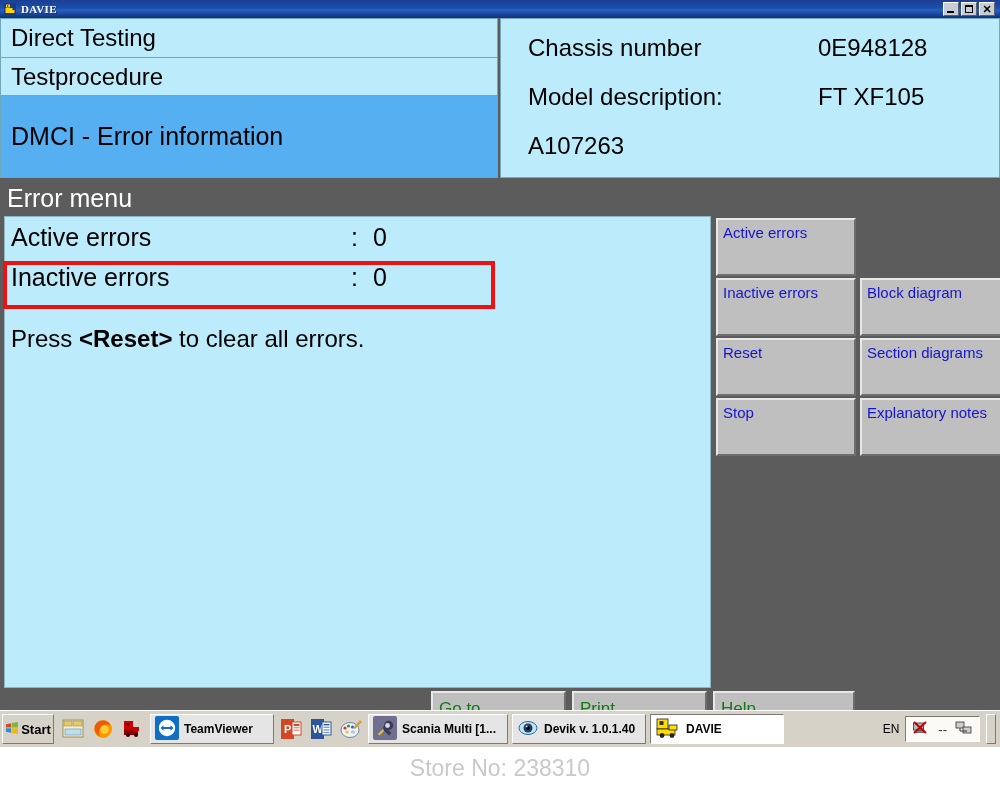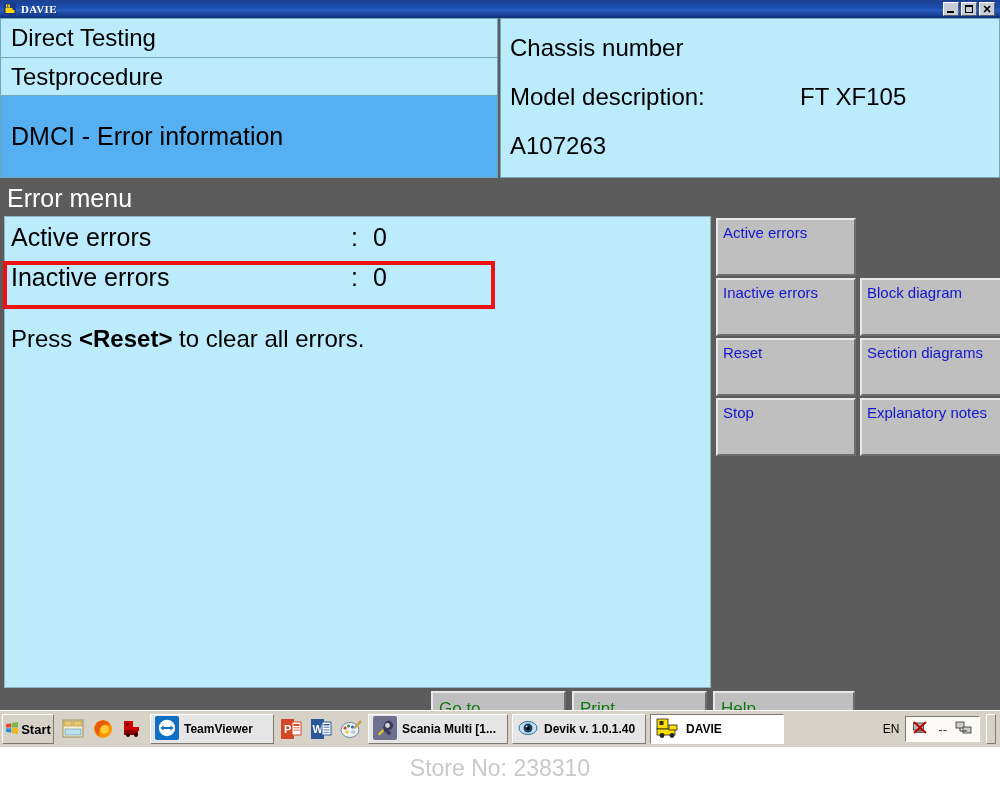--- a/index.html
+++ b/index.html
@@ -103,21 +103,21 @@
     background: #bcebfb;
     border: 1px solid #7aa7b4;
     box-sizing: border-box;
     display: flex; flex-direction: column;
     justify-content: space-around;
     padding: 4px 0 6px 0;
   }
   .vi-row {
     display: flex; align-items: center;
     font-size: 24px; color: #000;
-    padding-left: 9px;
+    padding-left: 27px;
     white-space: nowrap;
   }
   .vi-label { width: 290px; flex: 0 0 auto; }
   .vi-value { flex: 1 1 auto; }
 
   
   #section-header {
     position: absolute; left: 0; top: 178px;
     width: 1000px; height: 40px;
     background: #5c5c5c;
@@ -324,20 +324,21 @@
         <span>Testprocedure</span>
       </div>
       <div class="nav-row r3">
         <span>DMCI - Error information</span>
       </div>
     </div>
 
     <div id="vehicle-info">
       <div class="vi-row">
         <span class="vi-label">Chassis number</span>
+        <span class="vi-value">0E948128</span>
       </div>
       <div class="vi-row">
         <span class="vi-label">Model description:</span>
         <span class="vi-value">FT XF105</span>
       </div>
       <div class="vi-row">
         <span class="vi-value">A107263</span>
       </div>
     </div>
 

